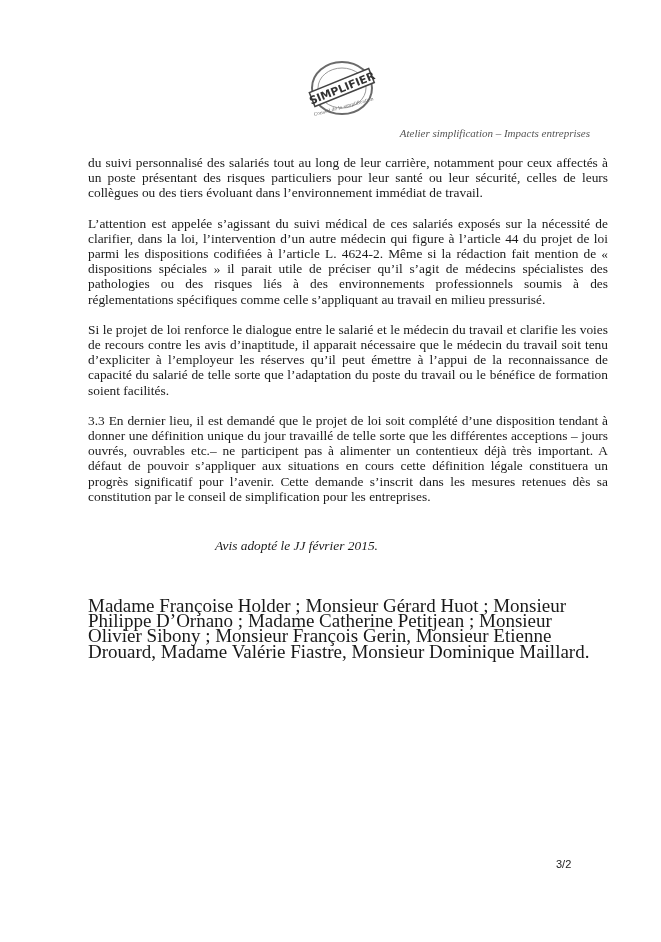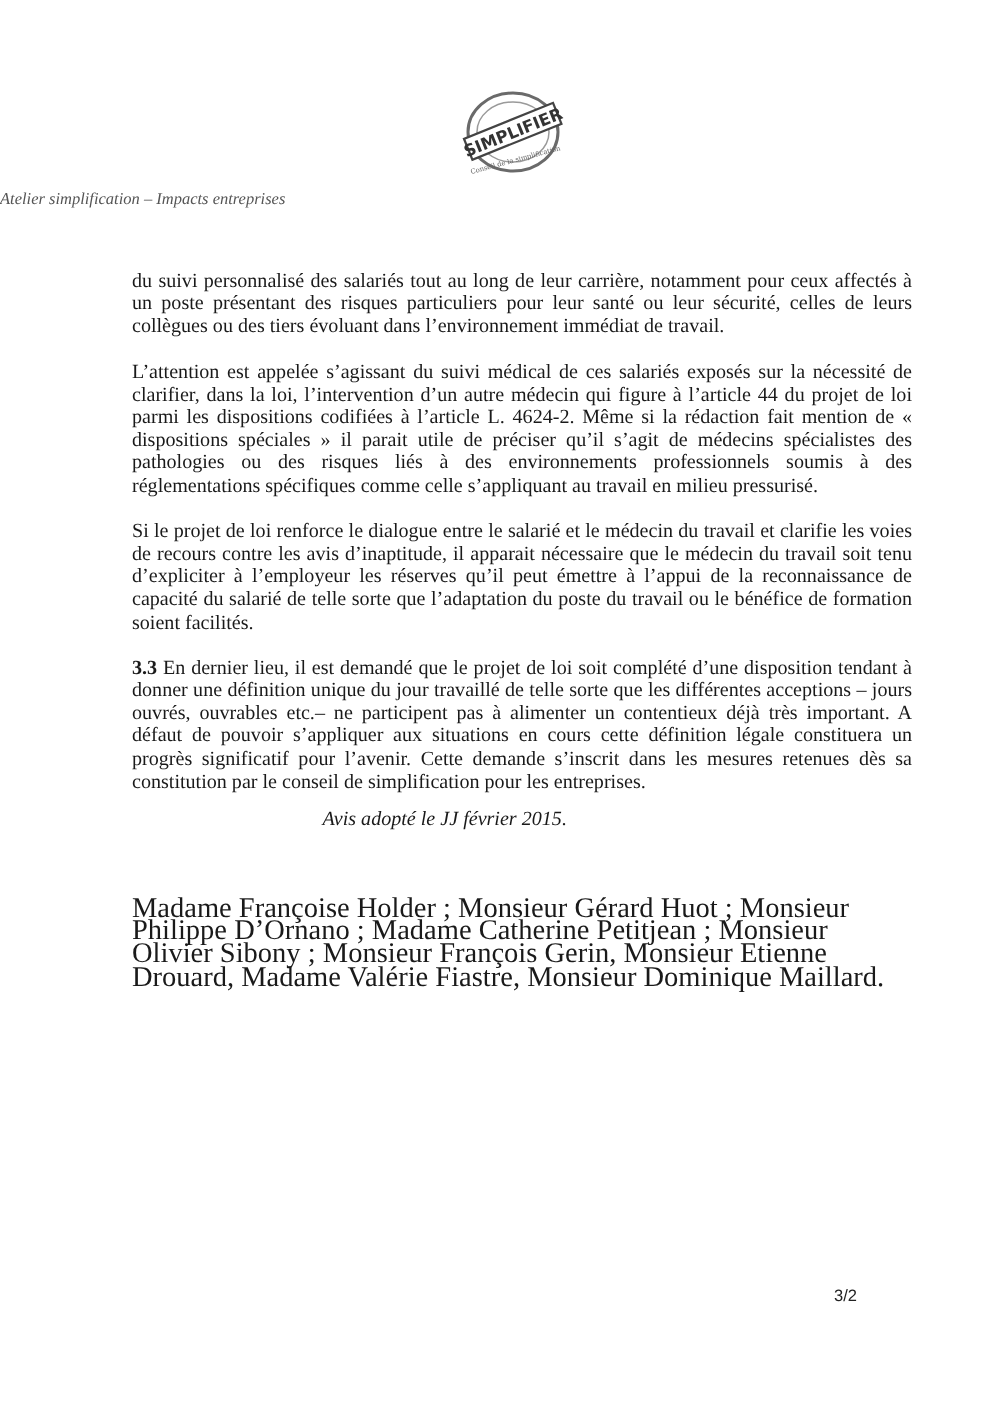--- a/index.html
+++ b/index.html
@@ -1,25 +1,25 @@
 <!DOCTYPE html>
 <html><head>
 <meta charset="utf-8">
 <style>
   html, body { margin: 0; padding: 0; background: #ffffff; }
   body { width: 661px; height: 942px; position: relative; overflow: hidden;
          font-family: "Liberation Serif", serif; color: #1a1a1a; }
   .logo { position: absolute; left: 304px; top: 56px; width: 74px; height: 66px; }
-  .header-lines { position: absolute; left: 0; width: 590px; top: 127px; text-align: left;
+  .header-lines { position: absolute; left: 0; width: 590px; top: 127px; text-align: right;
                   font-style: italic; font-size: 11px; line-height: 12px; color: #555; }
   .body { position: absolute; left: 88px; width: 520px; top: 155px;
-          font-size: 13.4px; line-height: 15.2px; text-align: justify; margin-top: 24px; }
+          font-size: 13.4px; line-height: 15.2px; text-align: justify; }
   .body p { margin: 0 0 15px 0; }
   .last-line { text-align-last: left; }
-  .bold { font-weight: bold; }
+  .bold { font-weight: normal; }
   .adopted { position: absolute; left: 0; width: 593px; top: 538px; text-align: center;
              font-style: italic; font-size: 13.4px; }
   .members { position: absolute; left: 88px; width: 520px; top: 598px;
              font-size: 19px; line-height: 15.2px; }
   .pagenum { position: absolute; left: 556px; top: 858px; font-family: "Liberation Sans", sans-serif;
              font-size: 11px; color: #222; }
 </style>
 </head>
 <body>
 

